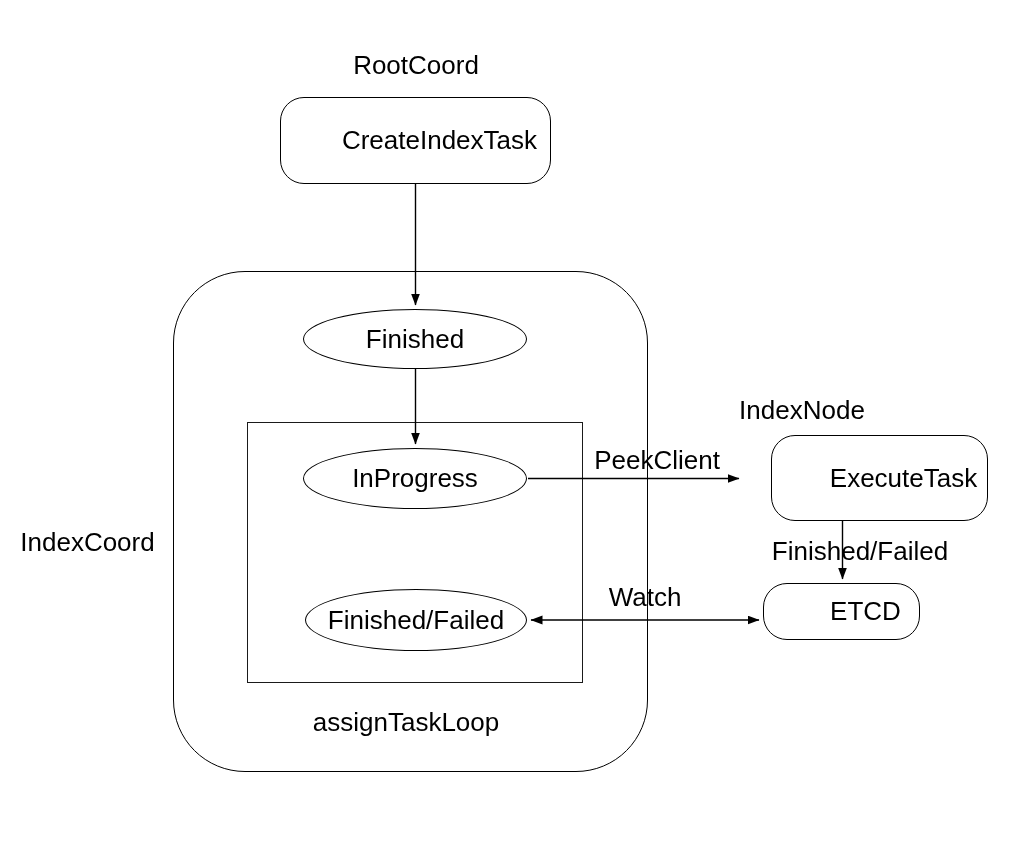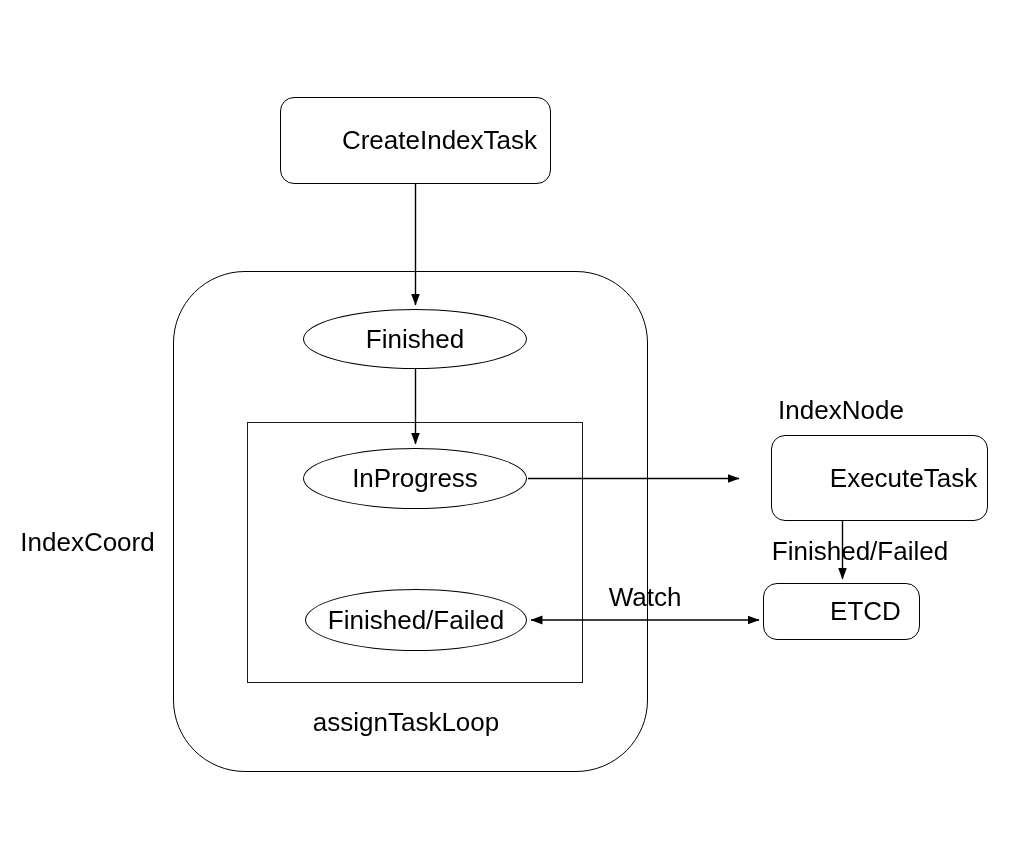--- a/index.html
+++ b/index.html
@@ -20,21 +20,21 @@
   .node-box {
     border: 1.6px solid #000000;
     background: #ffffff;
     display: flex;
     align-items: center;
     justify-content: center;
     font-size: 26px;
     box-sizing: border-box;
     text-align: center;
   }
-  .rounded { border-radius: 14px; padding-left: 48px; }
+  .rounded { border-radius: 24px; padding-left: 48px; }
   .ellipse { border-radius: 50%; }
   .container-box {
     border: 1.6px solid #000000;
     background: #ffffff;
     box-sizing: border-box;
   }
   .plain-rect {
     border: 1.6px solid #1a1a1a;
     background: transparent;
     box-sizing: border-box;
@@ -56,43 +56,45 @@
   #edges-svg line {
     stroke: #000000;
     stroke-width: 1.4;
   }
 </style>
 </head>
 <body>
 
 <div id="canvas">
 
+  <div class="abs dlabel" style="left:280px; top:51px; width:272px;">RootCoord</div>
 
   <div class="abs node-box rounded" style="left:280px; top:97px; width:271px; height:87px;">CreateIndexTask</div>
 
   <div class="abs container-box" style="left:173px; top:271px; width:475px; height:501px; border-radius:72px;"></div>
 
   <div class="abs dlabel" style="left:5px; top:528px; width:165px;">IndexCoord</div>
 
   <div class="abs plain-rect" style="left:247px; top:422px; width:336px; height:261px;"></div>
 
   <div class="abs dlabel" style="left:270px; top:708px; width:272px;">assignTaskLoop</div>
 
   <div class="abs node-box ellipse" style="left:303px; top:309px; width:224px; height:60px;">Finished</div>
 
   <div class="abs node-box ellipse" style="left:303px; top:448px; width:224px; height:61px;">InProgress</div>
 
   <div class="abs node-box ellipse" style="left:305px; top:589px; width:222px; height:62px;">Finished/Failed</div>
 
-  <div class="abs dlabel" style="left:768px; top:396px; width:146px;">IndexNode</div>
+  <div class="abs dlabel" style="left:729px; top:396px; width:146px;">IndexNode</div>
 
   <div class="abs node-box rounded" style="left:743px; top:435px; width:217px; height:86px;margin-left:28px;">ExecuteTask</div>
 
   <div class="abs node-box rounded" style="left:763px; top:583px; width:157px; height:57px;">ETCD</div>
 
+  <div class="abs dlabel" style="left:582px; top:446px; width:150px;">PeekClient</div>
 
   <div class="abs dlabel" style="left:758px; top:537px; width:204px;">Finished/Failed</div>
 
   <div class="abs dlabel" style="left:595px; top:583px; width:100px;">Watch</div>
 
   <svg id="edges-svg" viewBox="0 0 1014 848" xmlns="http://www.w3.org/2000/svg">
     <defs>
       <marker id="arr" markerUnits="userSpaceOnUse" markerWidth="13" markerHeight="10" refX="11.5" refY="4.5" orient="auto-start-reverse">
         <path d="M0,0 L12,4.5 L0,9 z" fill="#000000"></path>
       </marker>

